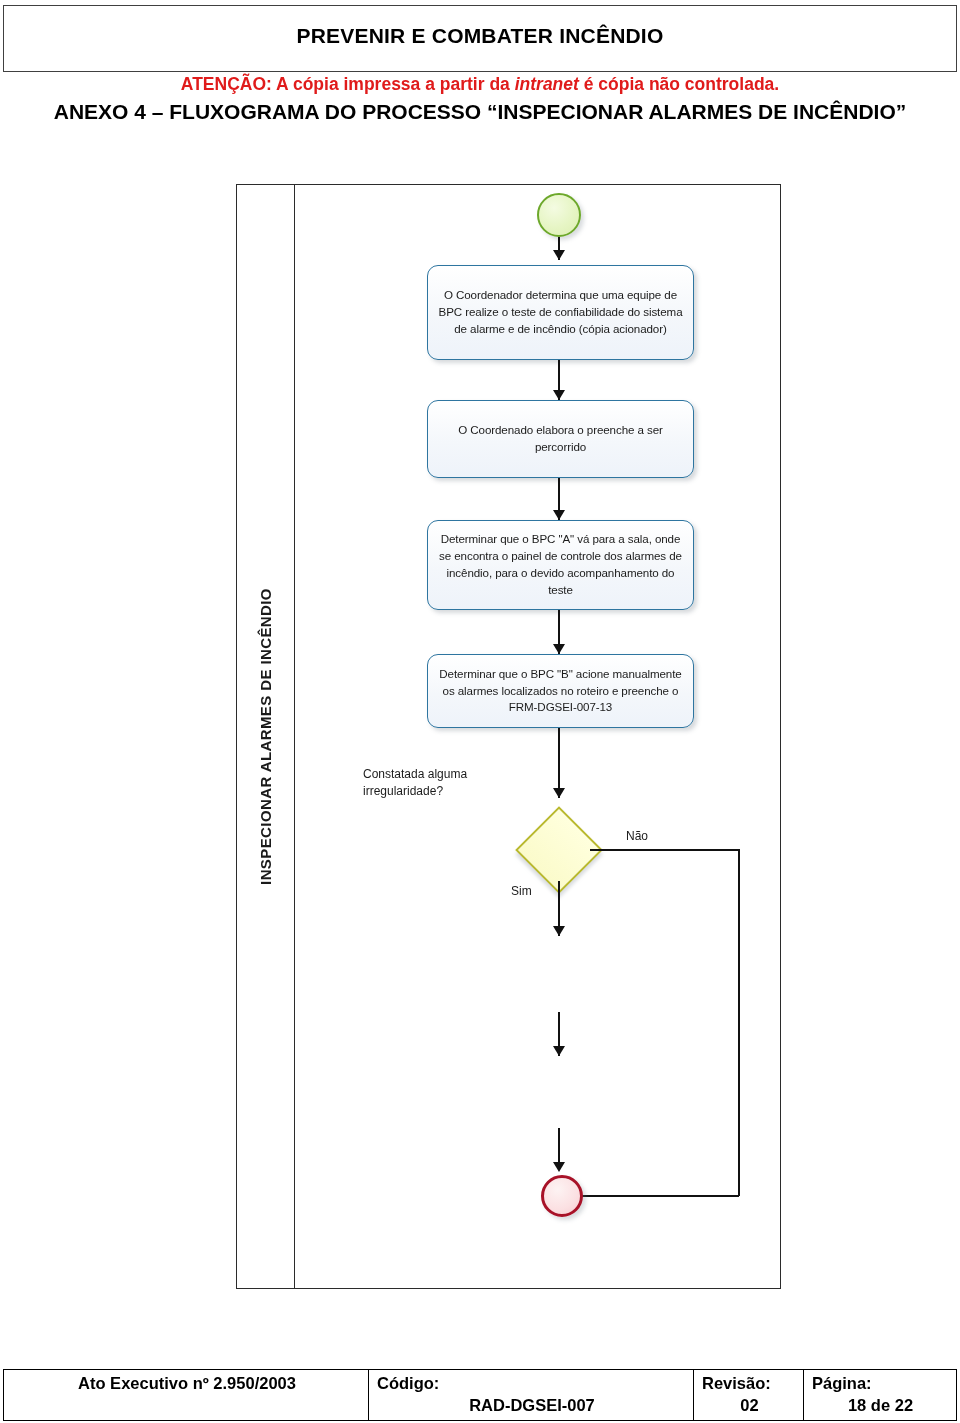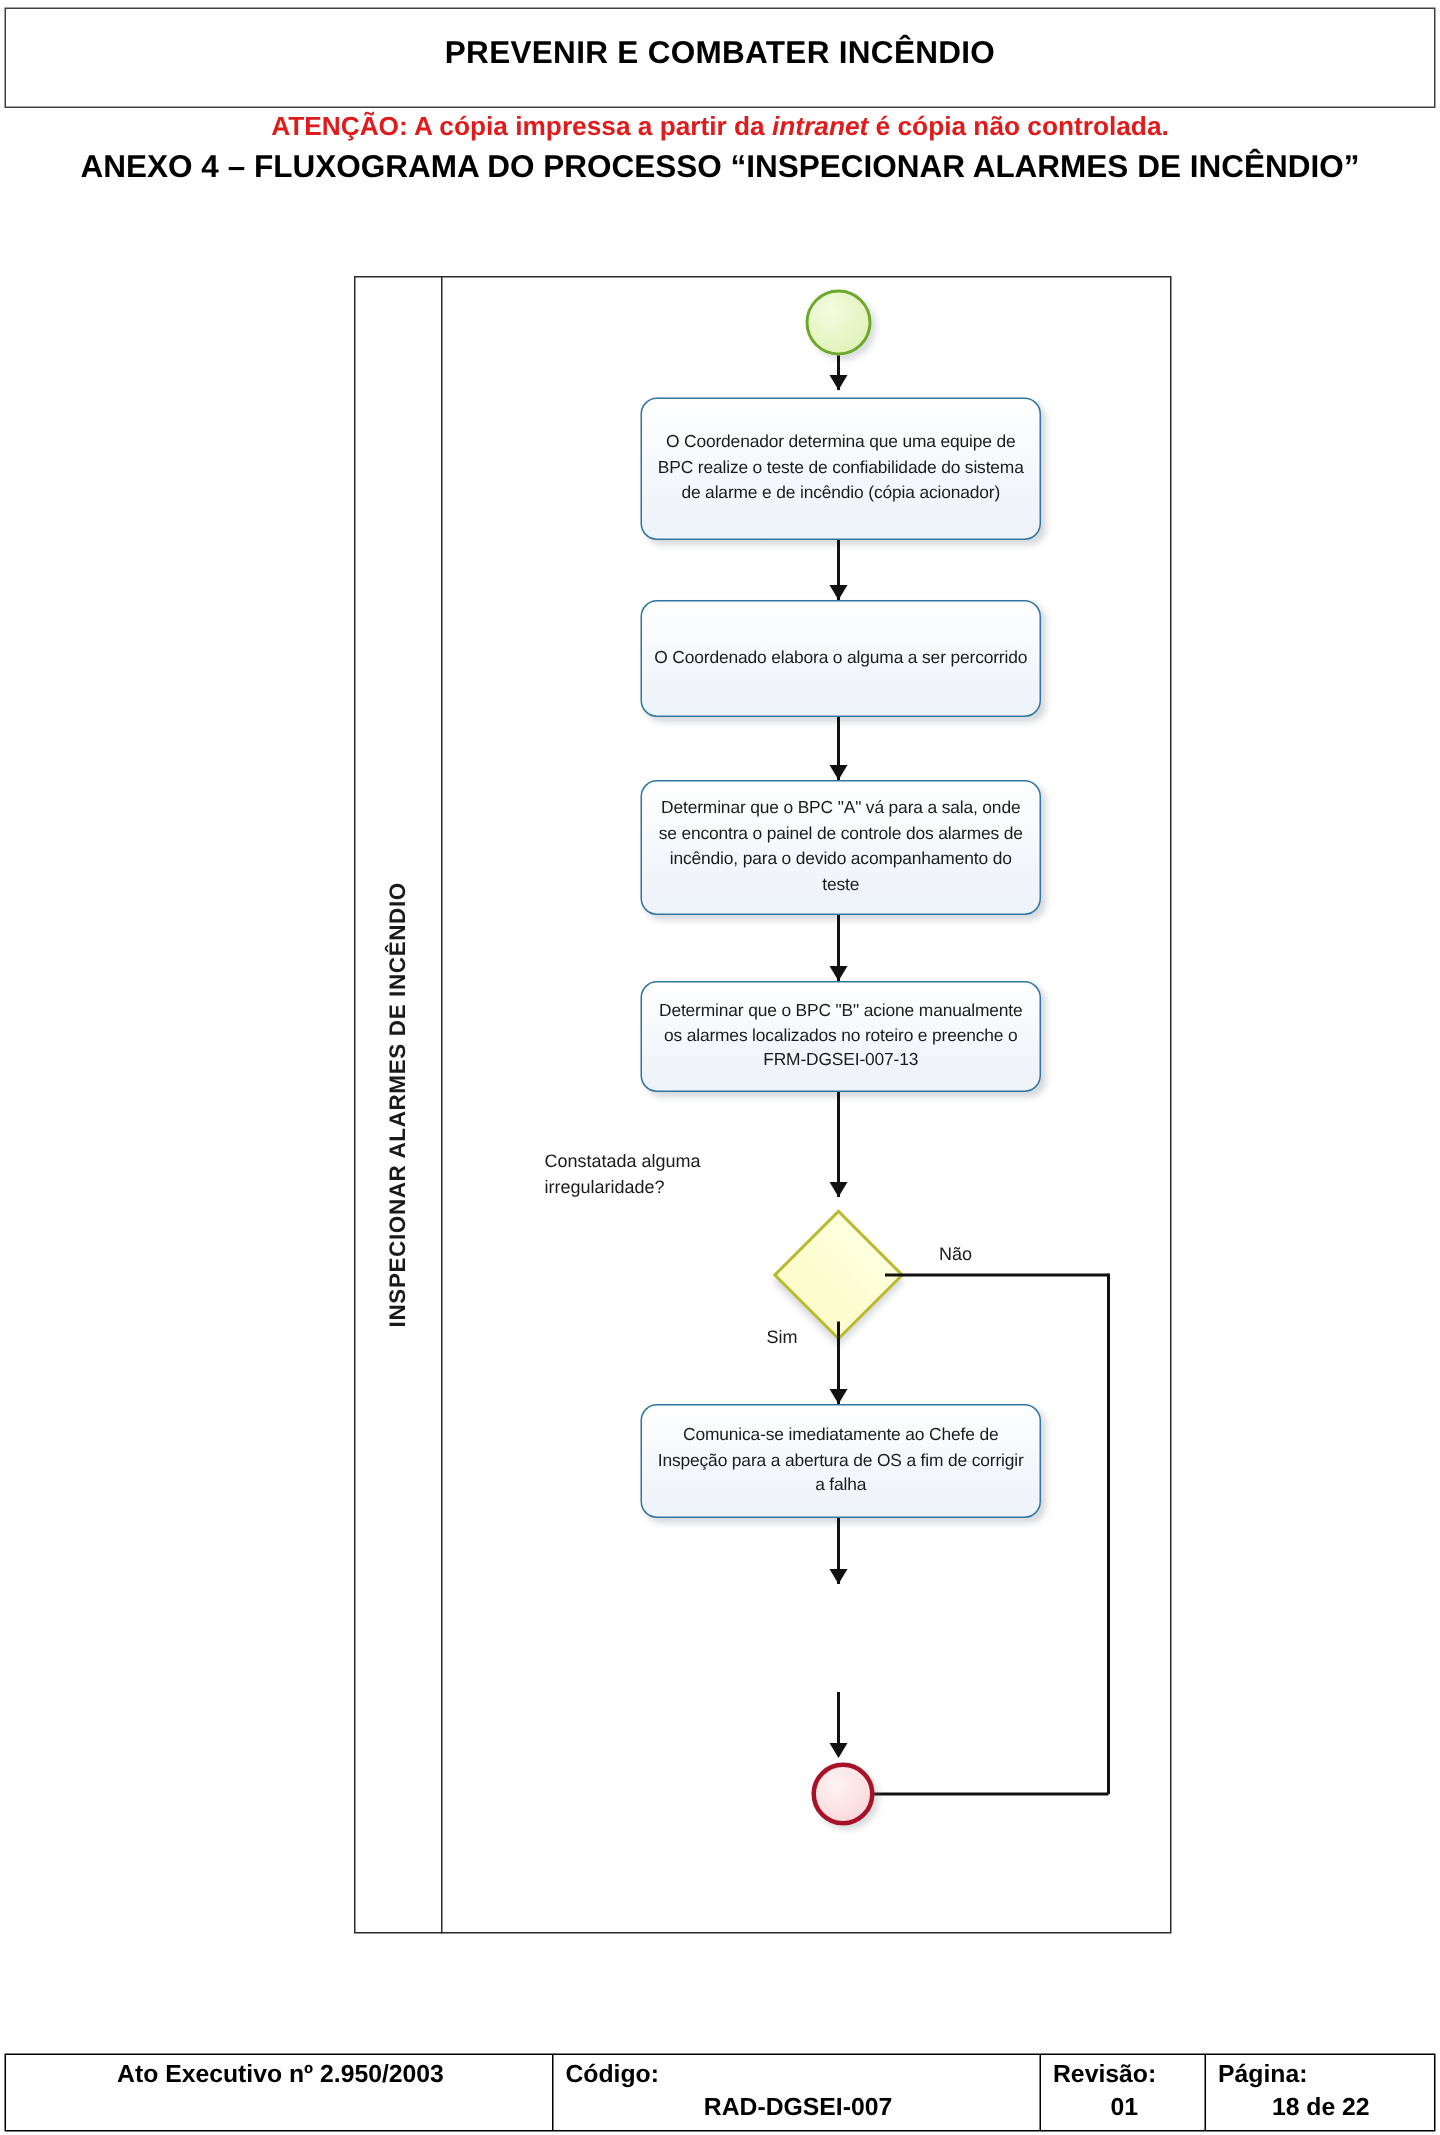--- a/index.html
+++ b/index.html
@@ -256,21 +256,21 @@
     <div class="arrow-down" style="left:258px; top:66px;"></div>
 
     <div class="node task" style="left:132px; top:81px; width:267px; height:95px;">
       <span>O Coordenador determina que uma equipe de BPC realize o teste de confiabilidade do sistema de alarme e de incêndio (cópia acionador)</span>
     </div>
 
     <div class="conn conn-v" style="left:263px; top:176px; height:40px;"></div>
     <div class="arrow-down" style="left:258px; top:206px;"></div>
 
     <div class="node task" style="left:132px; top:216px; width:267px; height:78px;">
-      <span>O Coordenado elabora o alguma a ser percorrido</span>
+      <span>O Coordenado elabora o preenche a ser percorrido</span>
     </div>
 
     <div class="conn conn-v" style="left:263px; top:294px; height:42px;"></div>
     <div class="arrow-down" style="left:258px; top:326px;"></div>
 
     <div class="node task" style="left:132px; top:336px; width:267px; height:90px;">
       <span>Determinar que o BPC "A" vá para a sala, onde se encontra o painel de controle dos alarmes de incêndio, para o devido acompanhamento do teste</span>
     </div>
 
     <div class="conn conn-v" style="left:263px; top:426px; height:44px;"></div>
@@ -290,23 +290,20 @@
     <div class="conn conn-h" style="left:295px; top:665px; width:149px;"></div>
     <div class="conn conn-v" style="left:443px; top:665px; height:347px;"></div>
     <div class="conn conn-h" style="left:281px; top:1011px; width:163px;"></div>
     <div class="arrow-left" style="left:277px; top:1006px;"></div>
     <div class="edge-label" style="left:331px; top:645px;">Não</div>
 
     <div class="conn conn-v" style="left:263px; top:697px; height:55px;"></div>
     <div class="arrow-down" style="left:258px; top:742px;"></div>
     <div class="edge-label" style="left:216px; top:700px;">Sim</div>
 
-    <div class="node task" style="left:132px; top:752px; width:267px; height:76px;">
-      <span>Comunica-se imediatamente ao Chefe de Inspeção para a abertura de OS a fim de corrigir a falha</span>
-    </div>
 
     <div class="conn conn-v" style="left:263px; top:828px; height:44px;"></div>
     <div class="arrow-down" style="left:258px; top:862px;"></div>
 
 
     <div class="conn conn-v" style="left:263px; top:944px; height:40px;"></div>
     <div class="arrow-down" style="left:258px; top:978px;"></div>
 
     <div class="node end-node" style="left:246px; top:991px; width:42px; height:42px;"></div>
 
@@ -316,19 +313,19 @@
 <div class="footer">
   <div class="fcell c-base">
     <span class="fvalue">Ato Executivo nº 2.950/2003</span>
   </div>
   <div class="fcell c-code">
     <span class="flabel">Código:</span>
     <span class="fvalue">RAD-DGSEI-007</span>
   </div>
   <div class="fcell c-rev">
     <span class="flabel">Revisão:</span>
-    <span class="fvalue">01</span>
+    <span class="fvalue">02</span>
   </div>
   <div class="fcell c-page">
     <span class="flabel">Página:</span>
     <span class="fvalue">18 de 22</span>
   </div>
 </div>
 
 </body></html>

